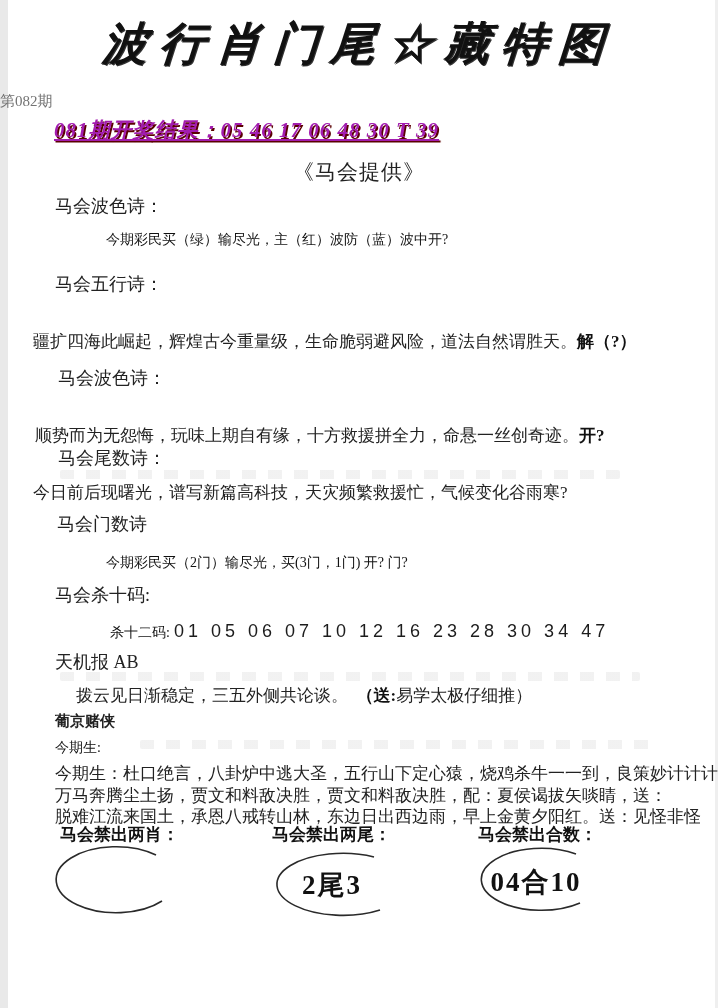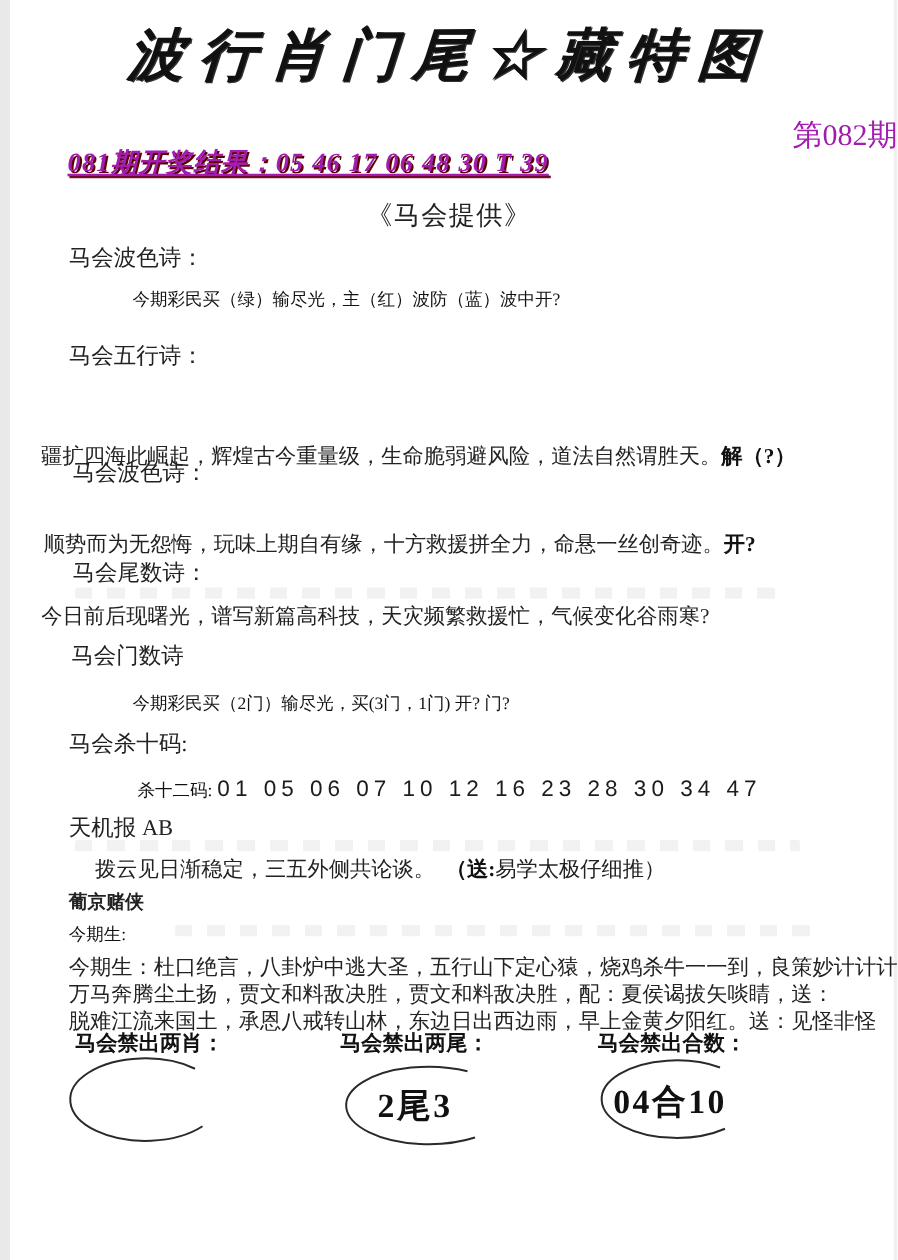--- a/index.html
+++ b/index.html
@@ -17,21 +17,21 @@
   .edge-left{position:absolute;left:0;top:0;width:8px;height:1008px;background:#e9e9e9;}
   .edge-right{position:absolute;right:0;top:0;width:3px;height:1008px;background:#efefef;}
   .abs{position:absolute;white-space:nowrap;}
   .doc-title{
     left:0;right:0;top:14px;text-align:center;
     font-size:45px;font-weight:900;font-style:italic;
     letter-spacing:12px;color:#111;
     text-shadow:1px 1px 0 #333;
     transform:skewX(-4deg);
   }
-  .issue{left:0;right:0;top:92px;text-align:right;font-size:24px;color:#a21caf;}
+  .issue{left:0;right:0;top:92px;text-align:left;font-size:15px;color:#737373;}
   .result{
     left:54px;top:116px;
     font-size:21px;font-weight:bold;font-style:italic;
     color:#a21caf;
     text-shadow:1.5px 1.5px 0 #5a0000;
     letter-spacing:1px;
     text-decoration:underline;
   }
   .provider{left:0;right:0;top:158px;text-align:center;font-size:21px;color:#222;letter-spacing:1px;}
   .sec-label{font-size:18px;color:#222;}
@@ -64,21 +64,21 @@
   <div class="abs issue">第082期</div>
 
   <div class="abs result">081期开奖结果：05 46 17 06 48 30 T 39</div>
 
   <div class="abs provider">《马会提供》</div>
 
   <div class="abs sec-label" style="left:55px;top:194px;">马会波色诗：</div>
   <div class="abs poem-bold" style="left:106px;top:231px;">今期彩民买（绿）输尽光，主（红）波防（蓝）波中开?</div>
 
   <div class="abs sec-label" style="left:55px;top:272px;">马会五行诗：</div>
-  <div class="abs poem" style="left:33px;top:330px;margin-top:23px;">
+  <div class="abs poem" style="left:33px;top:330px;">
     <span>疆扩四海此崛起，辉煌古今重量级，生命脆弱避风险，道法自然谓胜天。</span><span class="answer">解（?）</span>
   </div>
 
   <div class="abs sec-label" style="left:58px;top:366px;">马会波色诗：</div>
   <div class="abs poem" style="left:35px;top:424px;">
     <span>顺势而为无怨悔，玩味上期自有缘，十方救援拼全力，命悬一丝创奇迹。</span><span class="answer">开?</span>
   </div>
 
   <div class="abs sec-label" style="left:58px;top:446px;">马会尾数诗：</div>
   <div class="ghost" style="left:60px;top:470px;width:560px;"></div>

